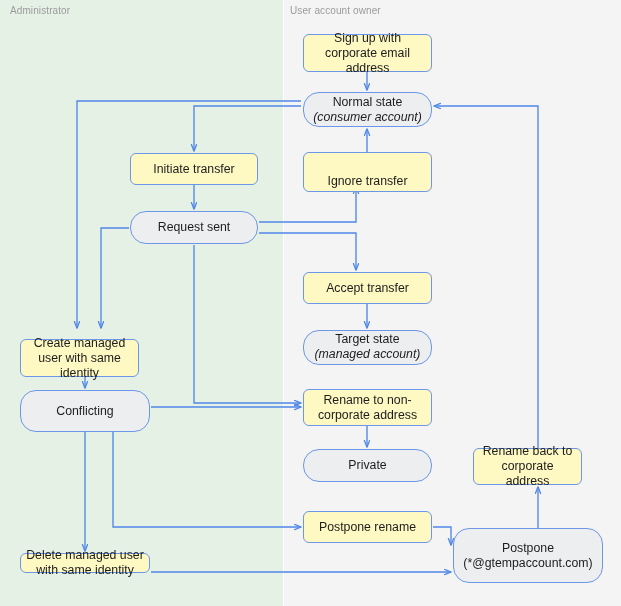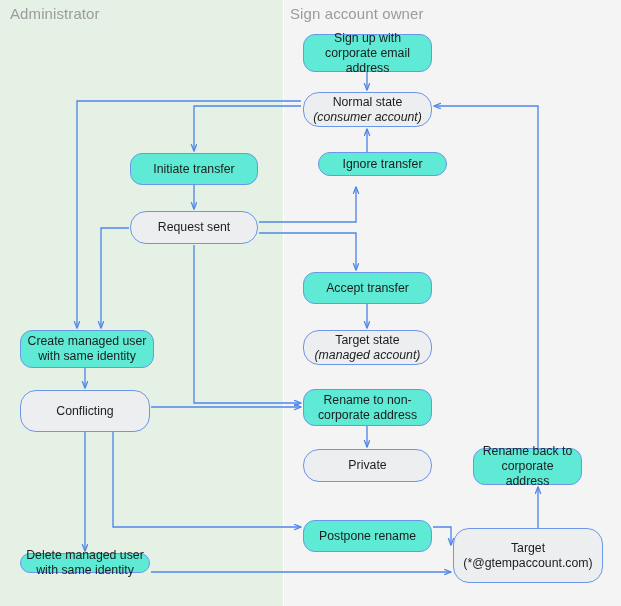--- a/index.html
+++ b/index.html
@@ -8,52 +8,52 @@
     width:621px;height:606px;
     font-family:"Liberation Sans","DejaVu Sans",sans-serif;
     overflow:hidden;
     background:#ffffff;
   }
   .lane{position:absolute;top:0;bottom:0;}
   .lane-admin{left:0;width:283px;background:#e6f1e6;}
   .lane-user{left:284px;width:337px;background:#f4f4f4;}
   .lane-title{
     position:absolute;top:5px;
-    font-size:15px;color:#9b9b9b;
+    font-size:10px;color:#9b9b9b;
     letter-spacing:.1px;
     white-space:nowrap;
   }
   #svg-edges{position:absolute;left:0;top:0;width:621px;height:606px;}
 
   .node{
     position:absolute;
     box-sizing:border-box;
     display:flex;align-items:center;justify-content:center;
     text-align:center;
     border:1.3px solid #6c96e8;
     font-size:12.3px;
     color:#1d1d1d;
     line-height:1.22;
     padding:2px 4px;
   }
-  .node.action{ background:#5eead4; border-radius:12px; }
+  .node.action{ background:#fef9c3; border-radius:6px; }
   .node.state{ background:#eceef0; border-radius:16px; }
   .node .sub{ font-style:italic; display:block; }
   .node .ttl{ display:block; }
 </style>
 </head>
 <body>
 
 <div id="root">
 
   <div class="lane lane-admin"></div>
   <div class="lane lane-user"></div>
 
   <div class="lane-title" style="left:10px;">Administrator</div>
-  <div class="lane-title" style="left:290px;">Sign account owner</div>
+  <div class="lane-title" style="left:290px;">User account owner</div>
 
   <svg id="svg-edges">
     <defs>
       <marker id="ah" markerWidth="9" markerHeight="9" refX="7.4" refY="3.2" orient="auto" markerUnits="userSpaceOnUse">
         <path d="M1,0.6 L7.6,3.2 L1,5.8" fill="none" stroke="#4f86e8" stroke-width="1.3" stroke-linecap="round" stroke-linejoin="round"></path>
       </marker>
     </defs>
     <g fill="none" stroke="#4f86e8" stroke-width="1.35" marker-end="url(#ah)">
 
       <path d="M367,72 L367,90"></path>
@@ -102,63 +102,63 @@
 
   <div class="node state" style="left:303px;top:92px;width:129px;height:35px;flex-direction:column;">
     <span class="ttl">Normal state</span>
     <span class="sub">(consumer account)</span>
   </div>
 
   <div class="node action" style="left:130px;top:153px;width:128px;height:32px;">
     <span class="ttl">Initiate transfer</span>
   </div>
 
-  <div class="node action" style="left:318px;top:152px;width:129px;height:24px;">
+  <div class="node action" style="left:303px;top:152px;width:129px;height:40px;align-items:flex-end;">
     <span class="ttl">Ignore transfer</span>
   </div>
 
   <div class="node state" style="left:130px;top:211px;width:128px;height:33px;">
     <span class="ttl">Request sent</span>
   </div>
 
   <div class="node action" style="left:303px;top:272px;width:129px;height:32px;">
     <span class="ttl">Accept transfer</span>
   </div>
 
-  <div class="node state" style="left:303px;top:330px;width:129px;height:35px;flex-direction:column;">
+  <div class="node state" style="left:303px;top:330px;width:129px;height:35px;flex-direction:column;justify-content:flex-end;">
     <span class="ttl">Target state</span>
     <span class="sub">(managed account)</span>
   </div>
 
-  <div class="node action" style="left:20px;top:330px;width:134px;height:38px;">
+  <div class="node action" style="left:20px;top:339px;width:119px;height:38px;">
     <span class="ttl">Create managed user with same identity</span>
   </div>
 
   <div class="node state" style="left:20px;top:390px;width:130px;height:42px;">
     <span class="ttl">Conflicting</span>
   </div>
 
   <div class="node action" style="left:303px;top:389px;width:129px;height:37px;">
     <span class="ttl">Rename to non-corporate address</span>
   </div>
 
   <div class="node state" style="left:303px;top:449px;width:129px;height:33px;">
     <span class="ttl">Private</span>
   </div>
 
   <div class="node action" style="left:473px;top:448px;width:109px;height:37px;">
     <span class="ttl">Rename back to corporate address</span>
   </div>
 
-  <div class="node action" style="left:303px;top:511px;width:129px;height:32px;margin-top:9px;">
+  <div class="node action" style="left:303px;top:511px;width:129px;height:32px;">
     <span class="ttl">Postpone rename</span>
   </div>
 
   <div class="node state" style="left:453px;top:528px;width:150px;height:55px;flex-direction:column;">
-    <span class="ttl">Target</span>
+    <span class="ttl">Postpone</span>
     <span class="ttl">(*@gtempaccount.com)</span>
   </div>
 
   <div class="node action" style="left:20px;top:553px;width:130px;height:20px;">
     <span class="ttl">Delete managed user with same identity</span>
   </div>
 
 </div>
 
 </body></html>

